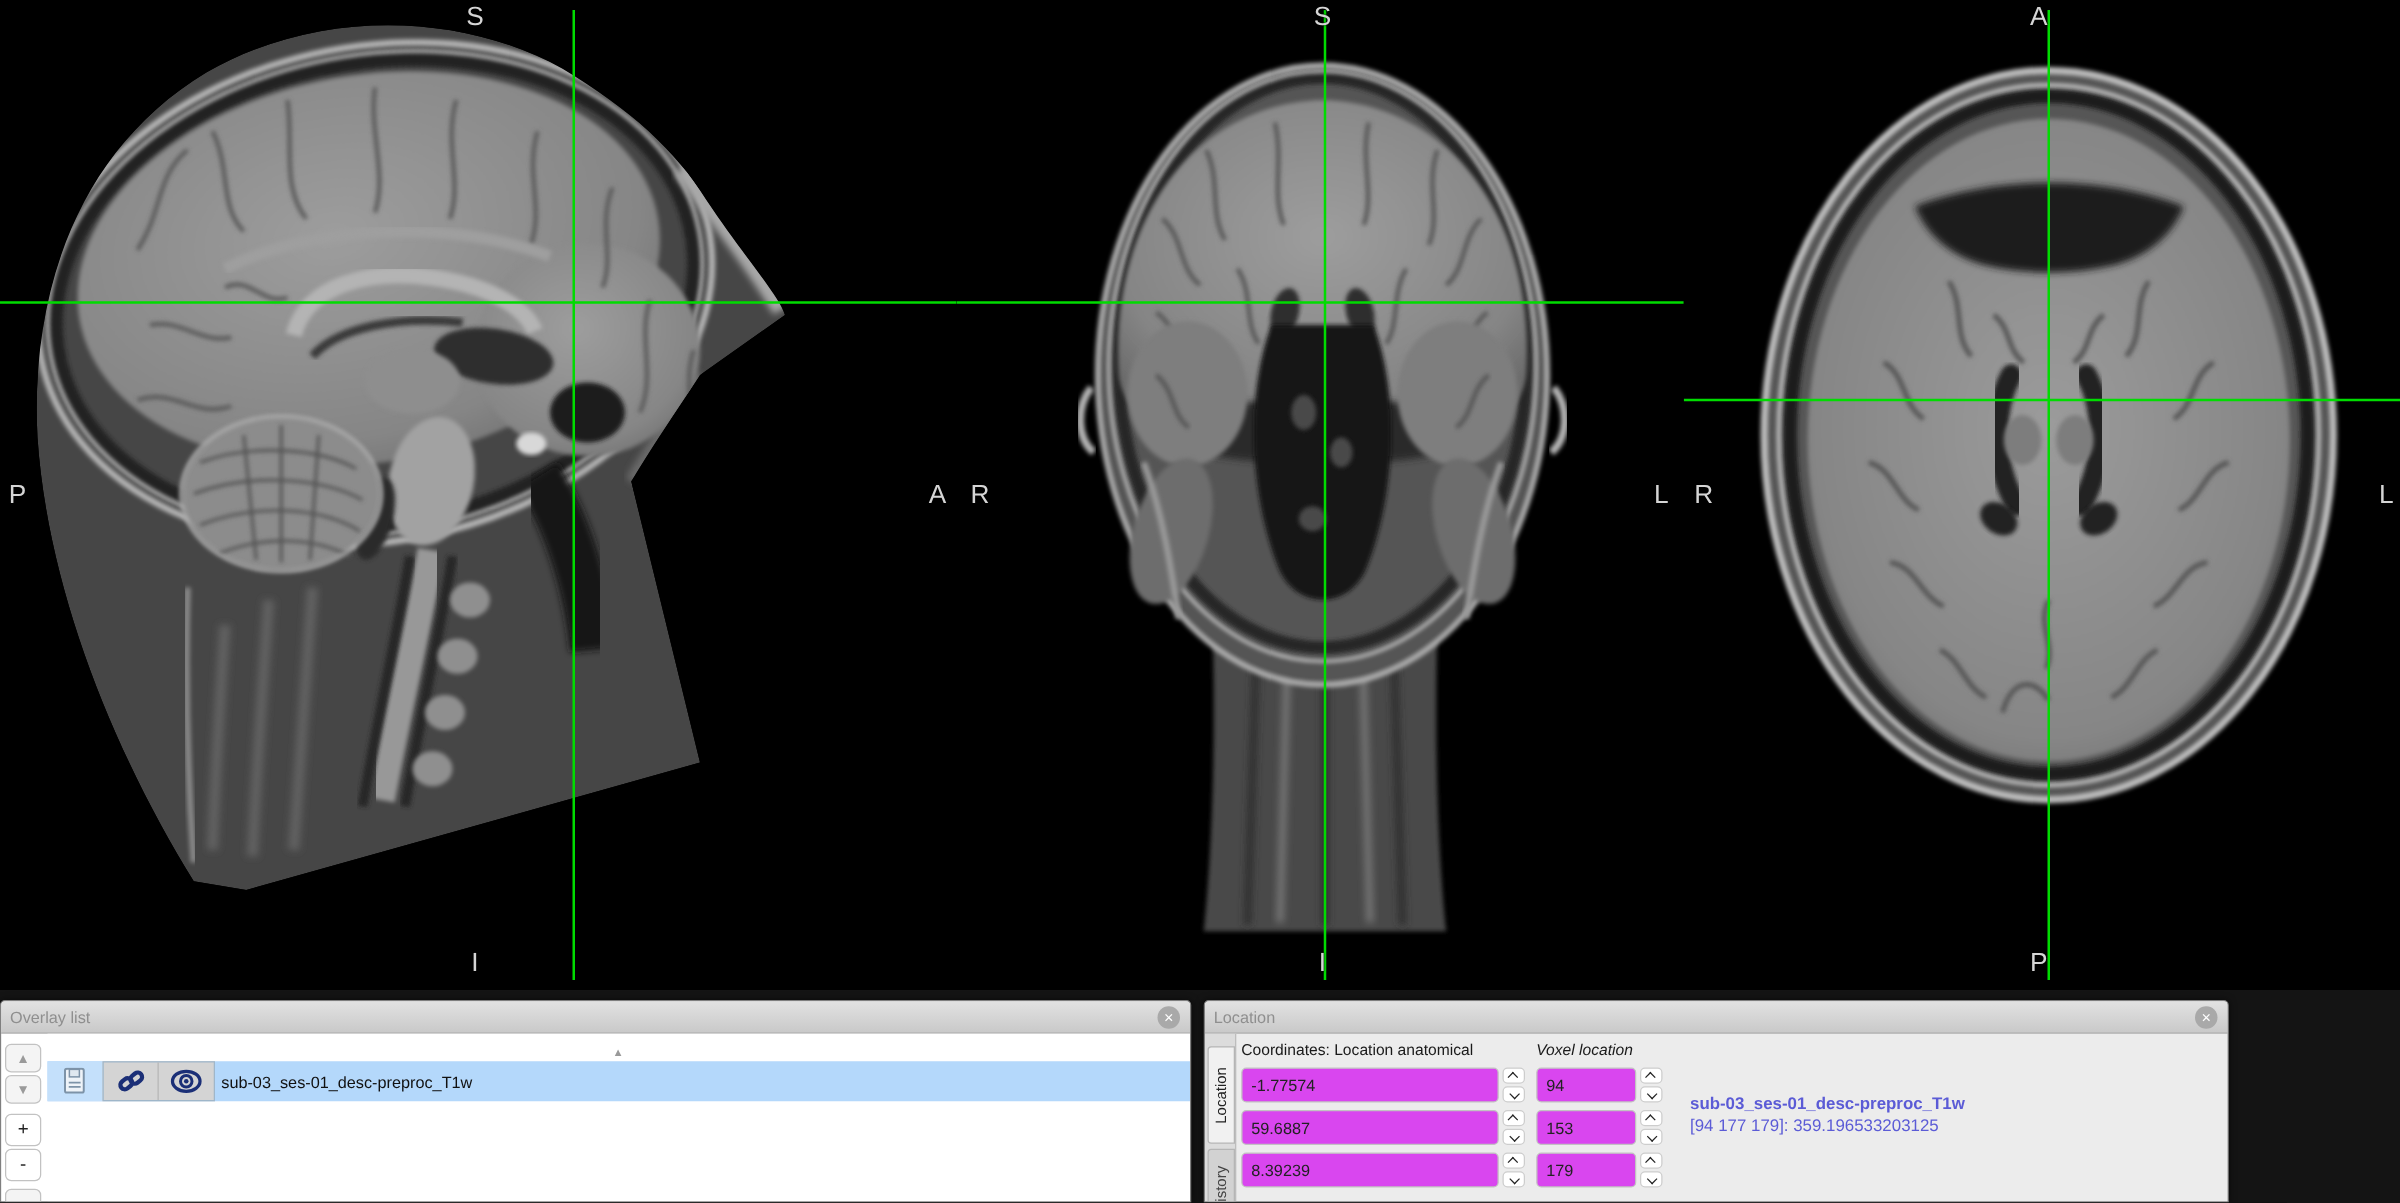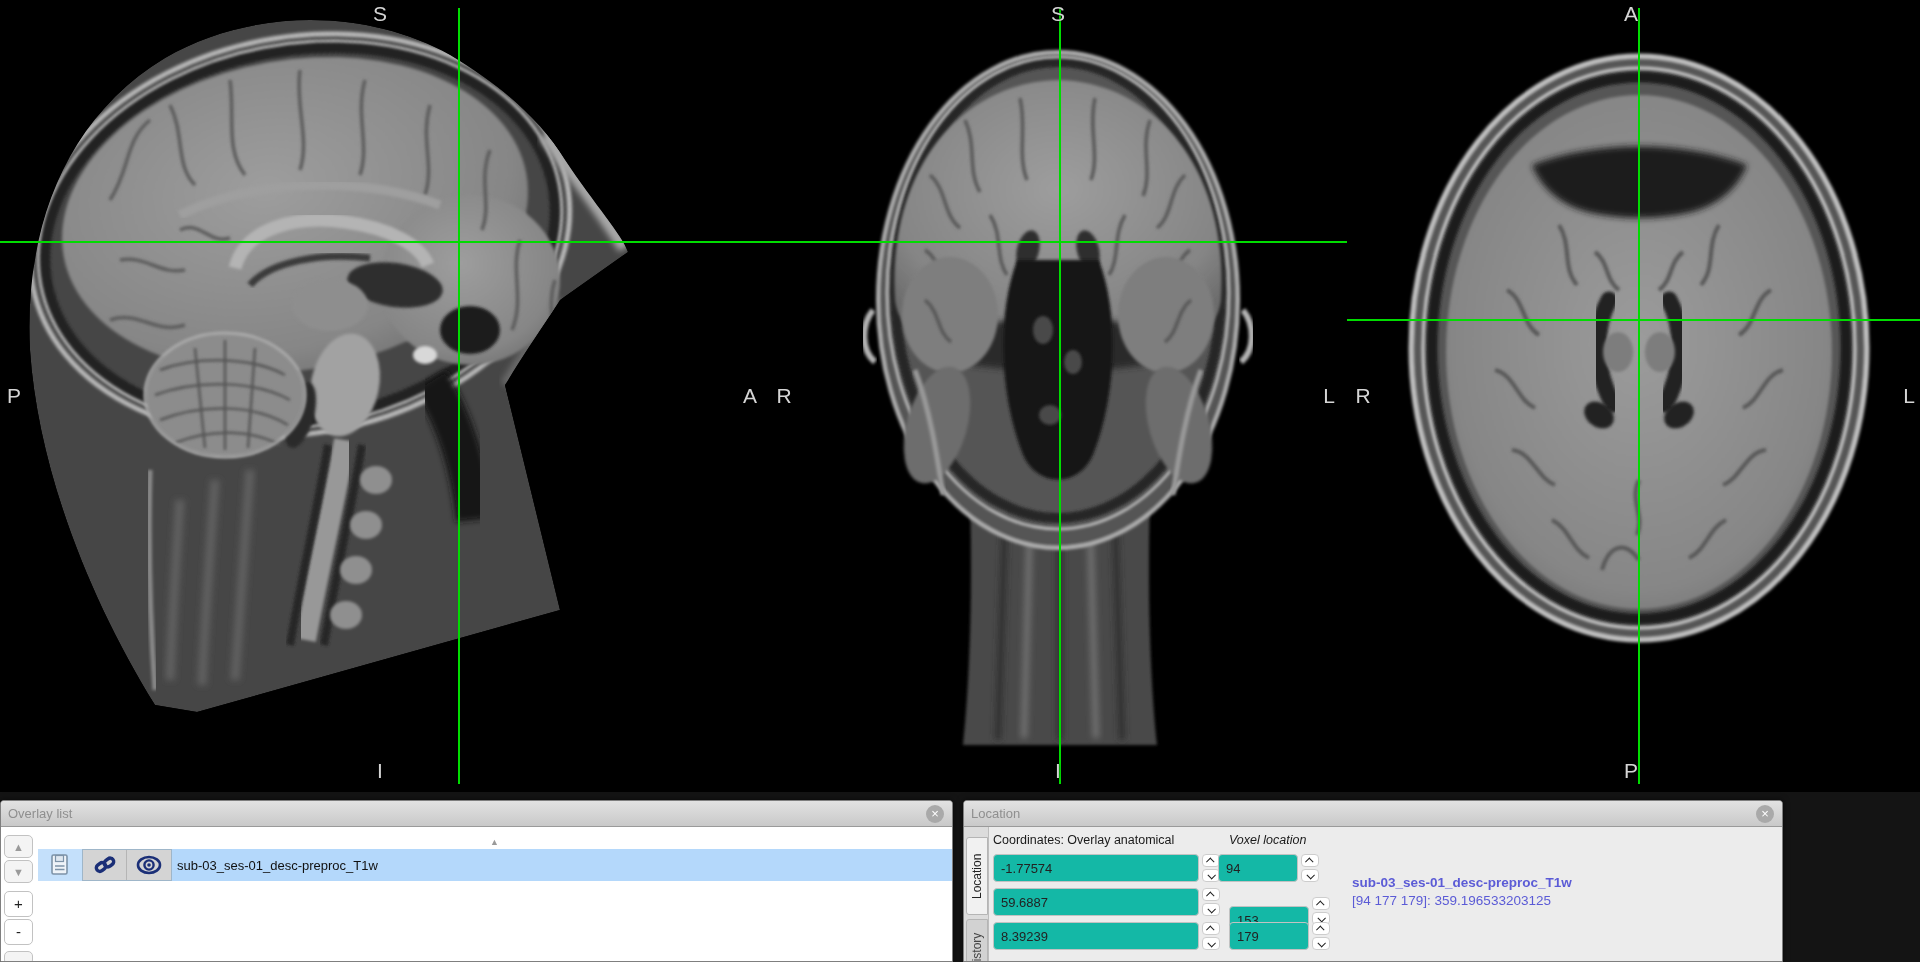--- a/index.html
+++ b/index.html
@@ -59,21 +59,21 @@
   #loc-tabs { position:absolute; left:0; top:0; width:25px; bottom:0;
               background:#dcdcdc; border-right:1px solid #bdbdbd; }
   .vtab { position:absolute; left:2px; width:22px; display:flex; align-items:center;
           justify-content:center; writing-mode:vertical-rl; transform:rotate(180deg);
           font-size:12px; color:#444; background:#d2d2d2; border:1px solid #b5b5b5;
           border-radius:0 3px 3px 0; }
   .vtab.active { background:#f1f1f1; color:#222; }
   .loc-hdr { position:absolute; font-size:12.5px; color:#1a1a1a; top:6px; }
   .spin-row { position:absolute; display:flex; align-items:center; }
   .spin-input { height:28px; border:1px solid #c2c2c2; border-radius:4px;
-                background:#14b8a6; font-size:13px; color:#222; padding-left:7px;
+                background:#d946ef; font-size:13px; color:#222; padding-left:7px;
                 font-family:"Liberation Sans",sans-serif; }
   .spin-btns { display:flex; flex-direction:column; margin-left:3px; gap:2px; }
   .spin-btn { width:18px; height:13px; background:#fff; border:1px solid #cdcdcd;
               border-radius:4px; display:flex; align-items:center; justify-content:center; }
   .chev { width:6px; height:6px; border-left:1.8px solid #222; border-top:1.8px solid #222;
           display:block; }
   .chev.up   { transform:rotate(45deg)  translateY(1px); }
   .chev.down { transform:rotate(225deg) translateY(1px); }
   #loc-readout { position:absolute; left:388px; top:48px; }
   #loc-readout .ro1 { font-size:13.5px; font-weight:bold; color:#5b5bd6; }
@@ -390,21 +390,21 @@
       <div class="closebtn">
         <span>×</span>
       </div>
     </div>
     <div id="loc-content">
       <div id="loc-tabs">
         <div class="vtab active" style="top:10px;height:78px;">Location</div>
         <div class="vtab" style="top:92px;height:64px;">History</div>
       </div>
 
-      <span class="loc-hdr" style="left:29px;">Coordinates: Overlay anatomical</span>
+      <span class="loc-hdr" style="left:29px;">Coordinates: Location anatomical</span>
       <span class="loc-hdr" style="left:265px;font-style:italic;">Voxel location</span>
 
       <div class="spin-row" style="left:29px;top:27px;">
         <input class="spin-input" style="width: 206px;" value="-1.77574">
         <div class="spin-btns">
           <div class="spin-btn">
               <span class="chev up"></span>
             </div>
           <div class="spin-btn">
               <span class="chev down"></span>
@@ -427,33 +427,33 @@
         <div class="spin-btns">
           <div class="spin-btn">
               <span class="chev up"></span>
             </div>
           <div class="spin-btn">
               <span class="chev down"></span>
             </div>
         </div>
       </div>
 
-      <div class="spin-row" style="left:254px;top:27px;">
+      <div class="spin-row" style="left:265px;top:27px;">
         <input class="spin-input" style="width: 80px;" value="94">
         <div class="spin-btns">
           <div class="spin-btn">
               <span class="chev up"></span>
             </div>
           <div class="spin-btn">
               <span class="chev down"></span>
             </div>
         </div>
       </div>
       <div class="spin-row" style="left:265px;top:61px;">
-        <input class="spin-input" style="width: 80px; margin-top: 18px;" value="153">
+        <input class="spin-input" style="width: 80px;" value="153">
         <div class="spin-btns">
           <div class="spin-btn">
               <span class="chev up"></span>
             </div>
           <div class="spin-btn">
               <span class="chev down"></span>
             </div>
         </div>
       </div>
       <div class="spin-row" style="left:265px;top:95px;">

